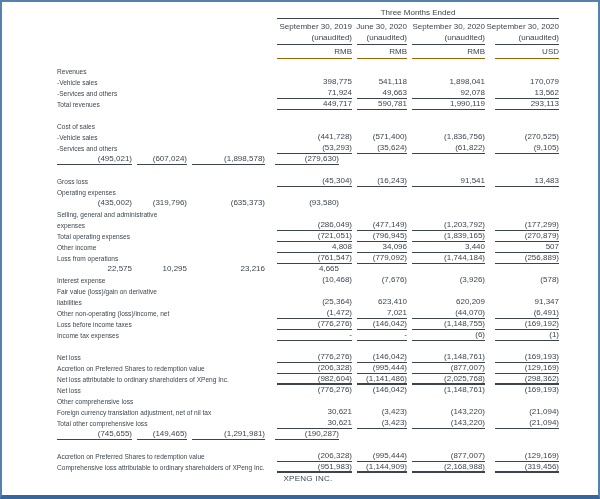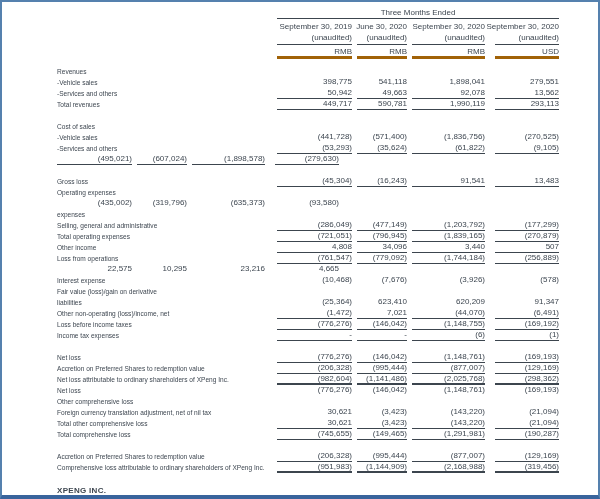--- a/index.html
+++ b/index.html
@@ -27,21 +27,21 @@
   }
   .hrow,.crow,.row{display:flex;}
   .hspacer{width:220px;flex:none;}
   .hcol{box-sizing:border-box;border-bottom:1px solid #3c454e;padding-bottom:1px;}
   .hcol .hdate{height:11px;line-height:11px;display:flex;justify-content:flex-end;}
   .hcol .hdate span{white-space:nowrap;}
   .hcol .hnote{height:11px;line-height:11px;text-align:right;white-space:nowrap;}
   .hrow{margin-top:2px;}
   .crow{margin-top:1px;}
   .ccol{box-sizing:border-box;height:13px;line-height:11px;text-align:right;
-        border-bottom:3px solid #a16207;}
+        border-bottom:1px solid #a16207;}
   .c0{width:75px;flex:none;}
   .c1{width:50px;margin-left:5px;flex:none;}
   .c2{width:73px;margin-left:5px;flex:none;}
   .c3{width:64px;margin-left:10px;flex:none;}
   
   .tbody{margin-top:7px;}
   .row{height:11px;}
   .row.tall{height:22px;}
   .row.spacer{height:11px;}
   .cell.label{width:220px;flex:none;line-height:11px;text-decoration:underline;}
@@ -50,24 +50,23 @@
   .val{
     box-sizing:border-box;height:11px;line-height:10px;
     text-align:right;white-space:nowrap;
     border-bottom:1px solid transparent;
   }
   .tall .val{margin-top:11px;}
   .val.u-single{border-bottom-color:#3c454e;}
   .val.u-thick{border-bottom:2px solid #3c454e;line-height:9px;}
   
   .footer{
-    margin-top:12px;width:502px;text-align:left;
+    width:502px;text-align:center;
     height:11px;line-height:11px;
     letter-spacing:0.3px;
-    font-weight:bold;
   }
 </style>
 </head>
 <body>
 
 <div class="page">
 
   <div class="span-title">Three Months Ended</div>
 
   <div class="hrow">
@@ -112,27 +111,27 @@
           <div class="lab-line"><span class="squeeze">Revenues</span></div>
         </div>
       </div>
       <div class="row">
         <div class="cell label">
           <div class="lab-line"><span class="squeeze">-Vehicle sales</span></div>
         </div>
         <div class="val c0">398,775</div>
         <div class="val c1">541,118</div>
         <div class="val c2">1,898,041</div>
-        <div class="val c3">279,551</div>
+        <div class="val c3">170,079</div>
       </div>
       <div class="row">
         <div class="cell label">
           <div class="lab-line"><span class="squeeze">-Services and others</span></div>
         </div>
-        <div class="val c0 u-single">50,942</div>
+        <div class="val c0 u-single">71,924</div>
         <div class="val c1 u-single">49,663</div>
         <div class="val c2 u-single">92,078</div>
         <div class="val c3 u-single">13,562</div>
       </div>
       <div class="row">
         <div class="cell label">
           <div class="lab-line"><span class="squeeze">Total revenues</span></div>
         </div>
         <div class="val c0 u-single">449,717</div>
         <div class="val c1 u-single">590,781</div>
@@ -185,22 +184,22 @@
         </div>
       </div>
       <div class="row">
         <div class="val c0">(435,002)</div>
         <div class="val c1">(319,796)</div>
         <div class="val c2">(635,373)</div>
         <div class="val c3">(93,580)</div>
       </div>
       <div class="row tall">
         <div class="cell label">
+          <div class="lab-line"><span class="squeeze">Selling, general and administrative</span></div>
           <div class="lab-line"><span class="squeeze">expenses</span></div>
-          <div class="lab-line"><span class="squeeze">Selling, general and administrative</span></div>
         </div>
         <div class="val c0 u-single">(286,049)</div>
         <div class="val c1 u-single">(477,149)</div>
         <div class="val c2 u-single">(1,203,792)</div>
         <div class="val c3 u-single">(177,299)</div>
       </div>
       <div class="row">
         <div class="cell label">
           <div class="lab-line"><span class="squeeze">Total operating expenses</span></div>
         </div>
@@ -333,23 +332,20 @@
       <div class="row">
         <div class="cell label">
           <div class="lab-line"><span class="squeeze">Total other comprehensive loss</span></div>
         </div>
         <div class="val c0 u-single">30,621</div>
         <div class="val c1 u-single">(3,423)</div>
         <div class="val c2 u-single">(143,220)</div>
         <div class="val c3 u-single">(21,094)</div>
       </div>
       <div class="row">
-        <div class="cell label">
-          <div class="lab-line"><span class="squeeze">Total comprehensive loss</span></div>
-        </div>
         <div class="val c0 u-single">(745,655)</div>
         <div class="val c1 u-single">(149,465)</div>
         <div class="val c2 u-single">(1,291,981)</div>
         <div class="val c3 u-single">(190,287)</div>
       </div>
       <div class="row spacer"></div>
       <div class="row">
         <div class="cell label">
           <div class="lab-line"><span class="squeeze">Accretion on Preferred Shares to redemption value</span></div>
         </div>

